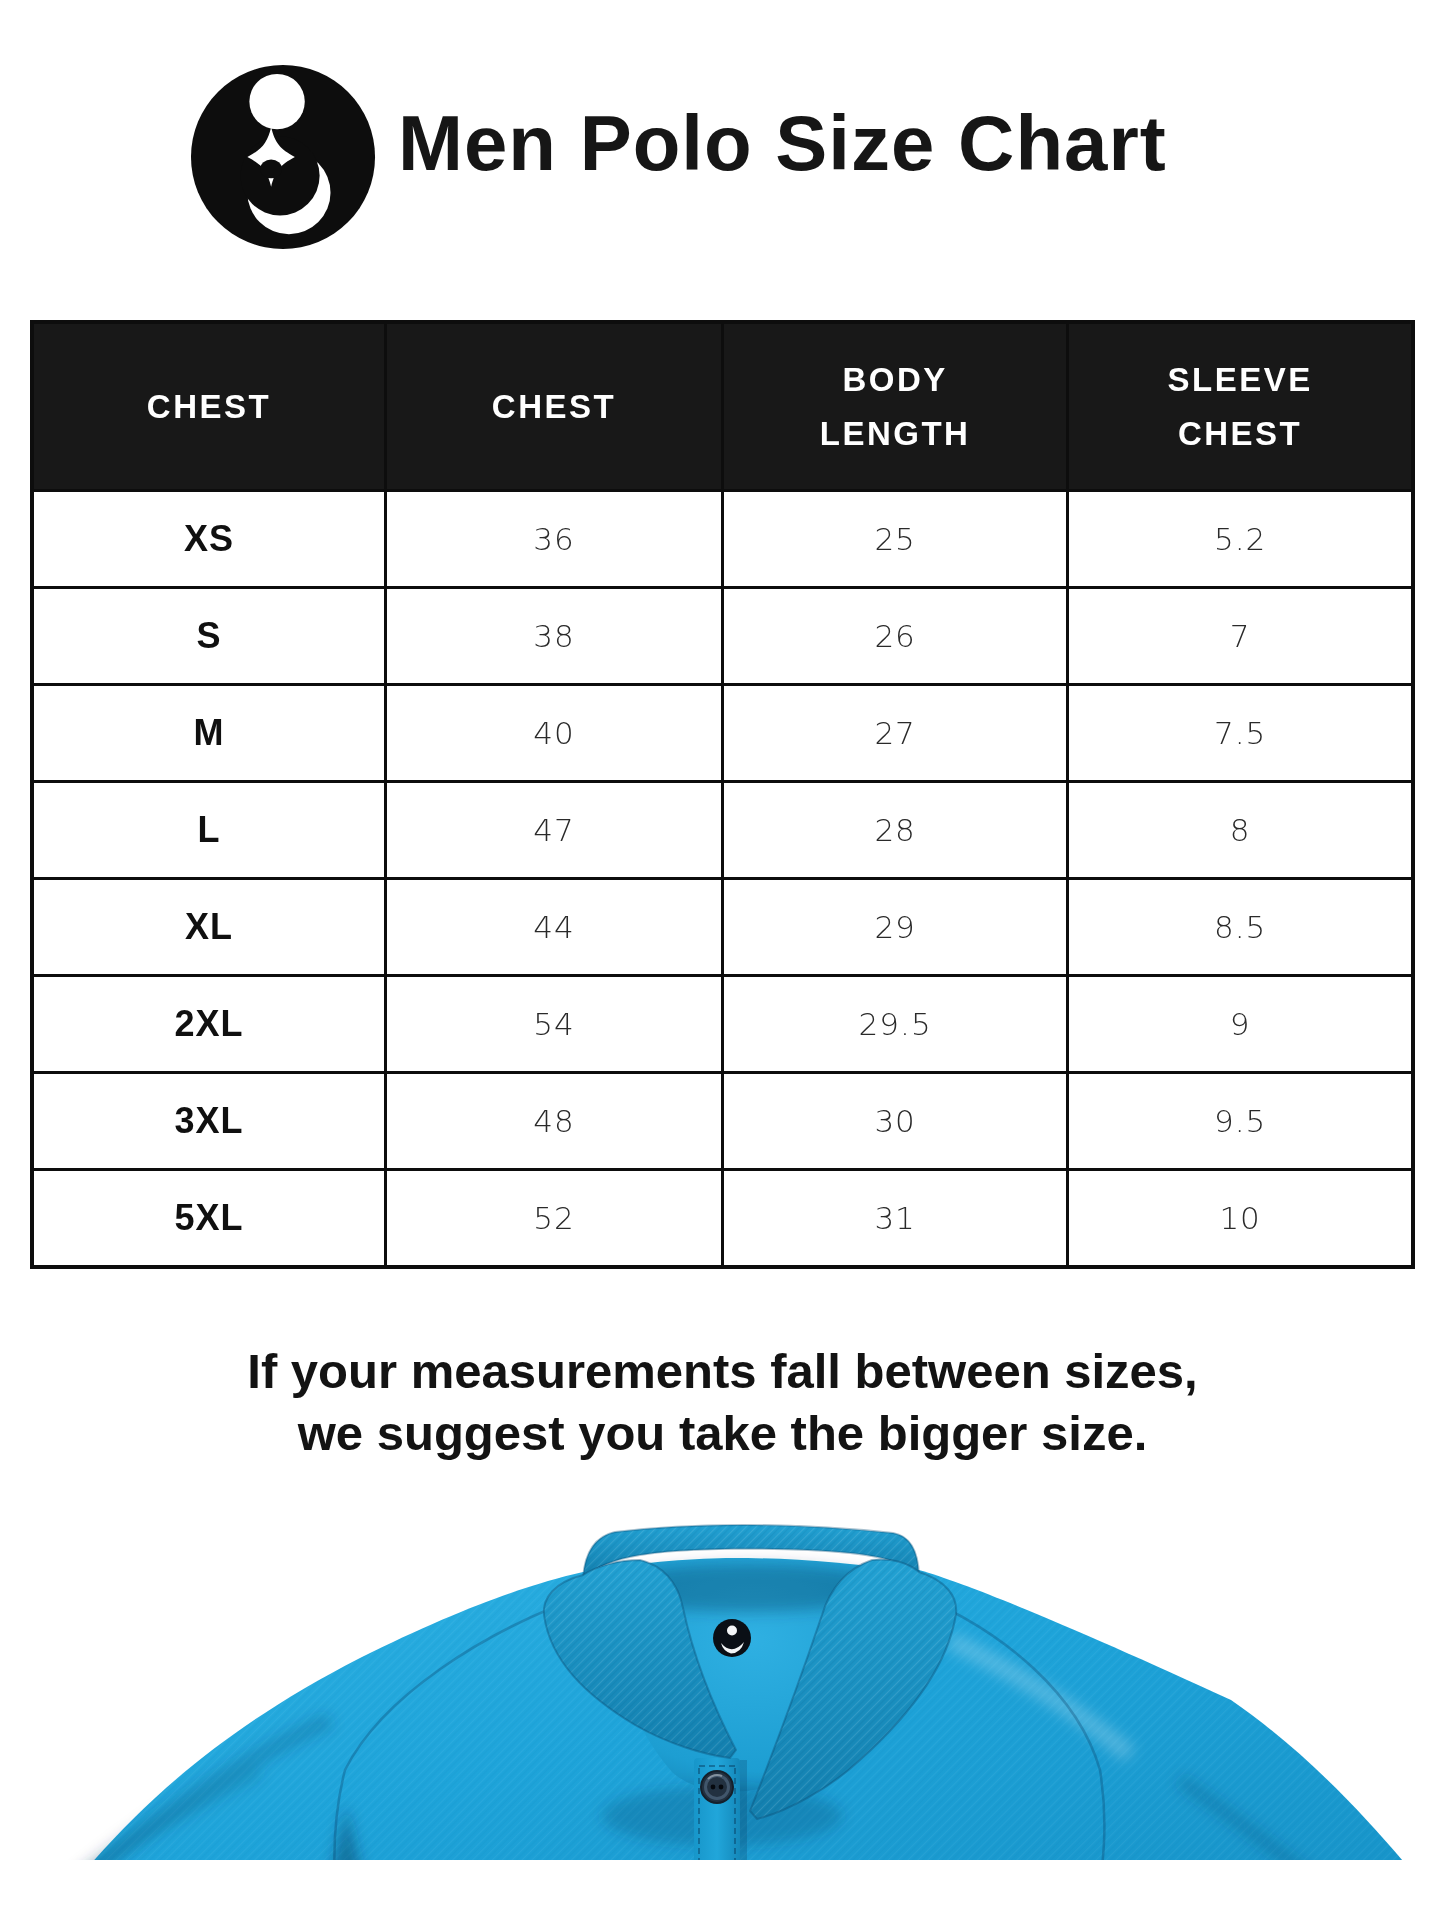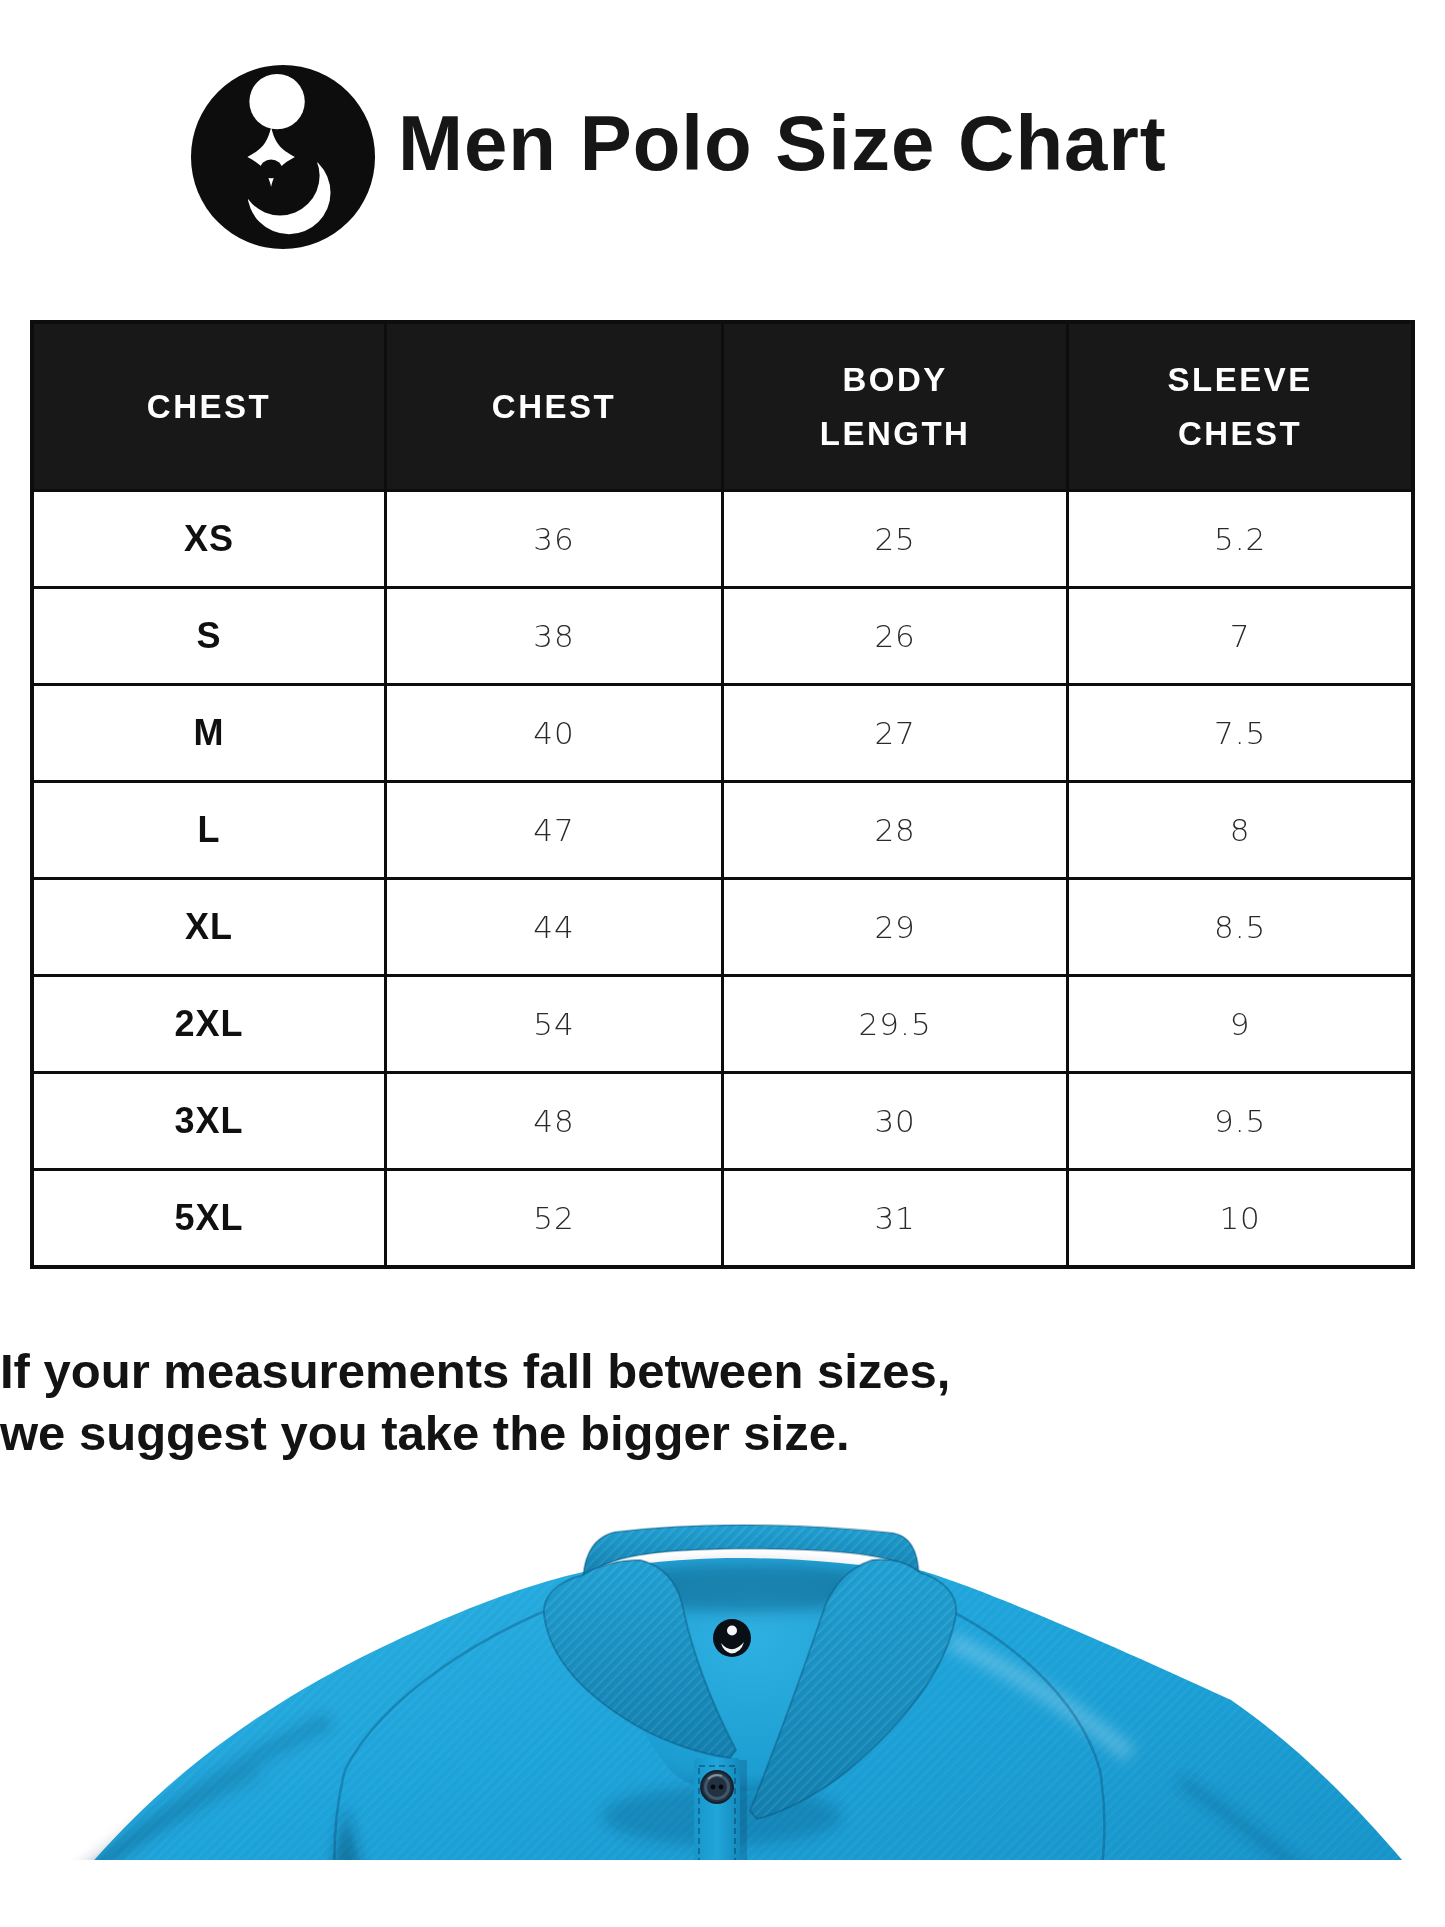--- a/index.html
+++ b/index.html
@@ -30,21 +30,21 @@
   }
   table.size-table tbody td{height:94px;}
   td.size-cell{font-weight:700;font-size:36px;letter-spacing:1px;color:#101010;}
   td.value-cell{
     font-family:"DejaVu Sans", sans-serif;font-weight:300;
     font-size:31px;color:#2a2a2a;letter-spacing:1px;
   }
   
   .note{
     position:absolute;left:0;top:1340px;width:1445px;margin:0;
-    text-align:left;font-size:49px;font-weight:800;line-height:62px;color:#131313;
+    text-align:center;font-size:49px;font-weight:800;line-height:62px;color:#131313;
   }
   
   .shirt{position:absolute;left:0;top:1520px;width:1445px;height:407px;display:block;}
 </style>
 </head>
 <body>
 
 <div class="canvas">
 
   <svg class="brand-logo" viewBox="0 0 190 190" aria-hidden="true">

